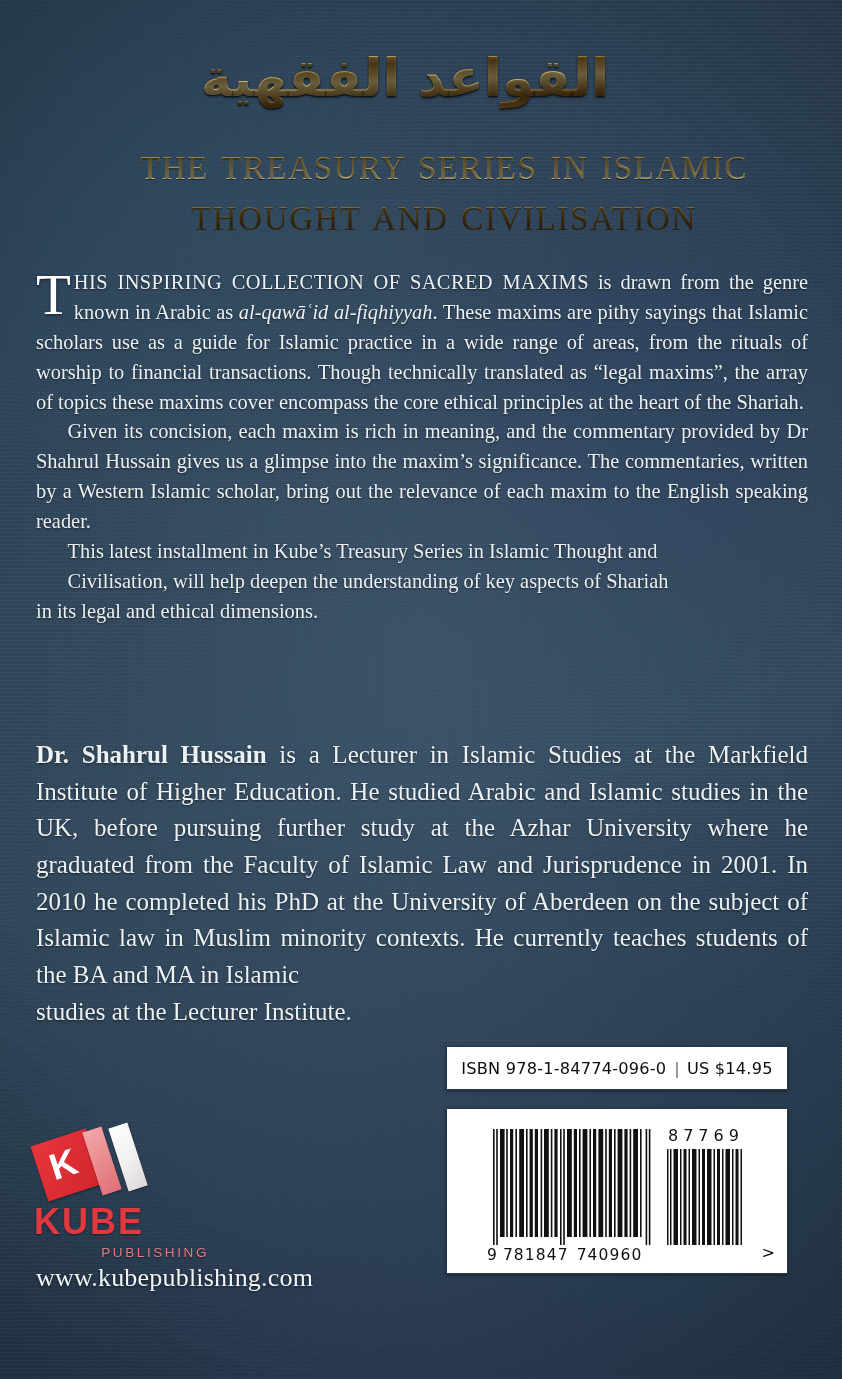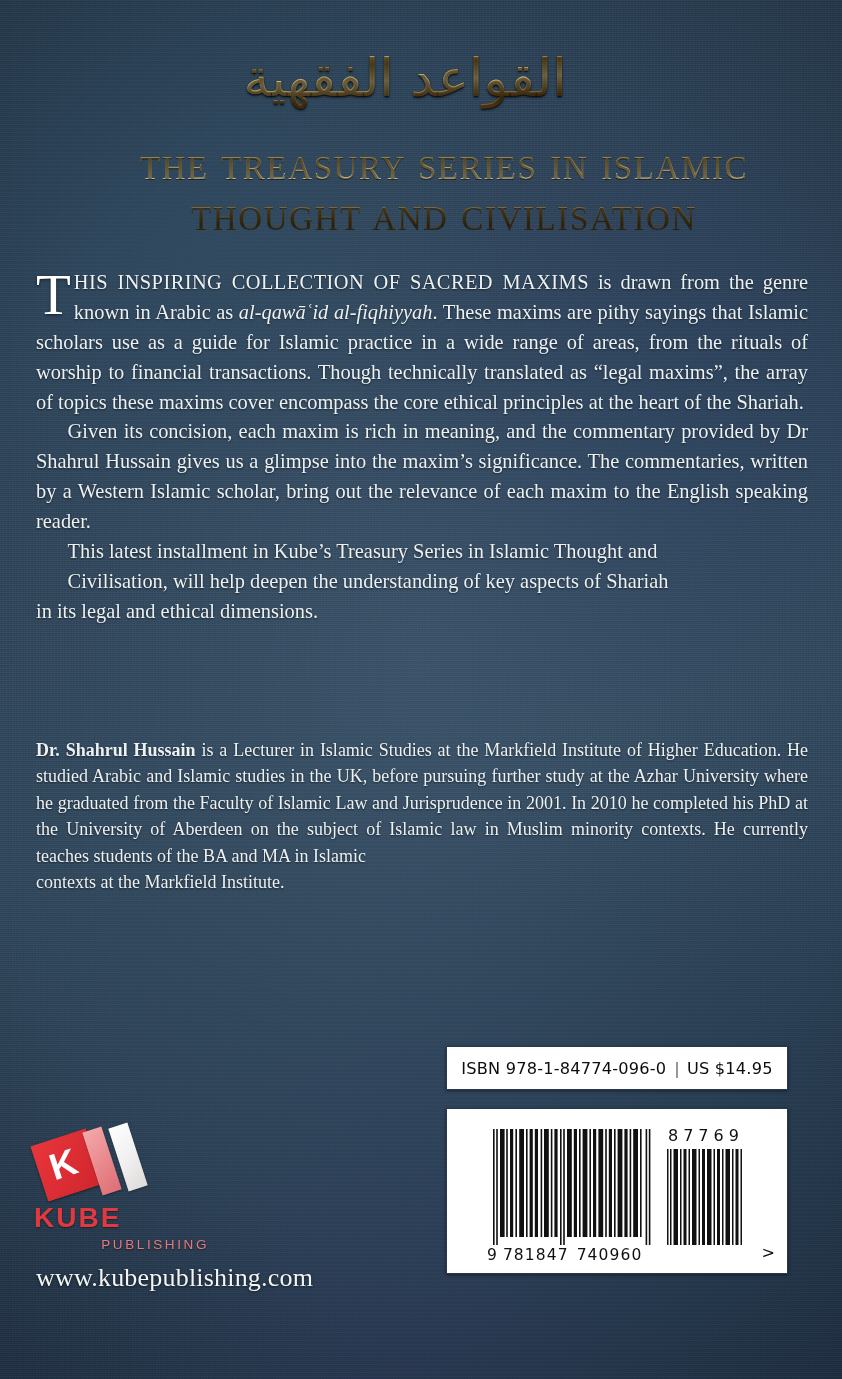--- a/index.html
+++ b/index.html
@@ -56,21 +56,21 @@
   
   .arabic-title {
     position: absolute;
     top: 46px;
     left: 0;
     width: 810px;
     text-align: center;
     direction: rtl;
     font-family: "DejaVu Sans", sans-serif;
     font-size: 52px;
-    font-weight: normal;
+    font-weight: bold;
     letter-spacing: 1px;
     line-height: 1.25;
     background: linear-gradient(178deg,
         #d9b15c 0%, #f3e0a4 14%, #a5772c 34%,
         #e8cf86 52%, #7d5417 74%, #c99f49 100%);
     -webkit-background-clip: text;
     background-clip: text;
     color: transparent;
     -webkit-text-fill-color: transparent;
     text-shadow: 0 1px 1px rgba(0,0,0,0.55);
@@ -138,21 +138,21 @@
   .ital { font-style: italic; }
 
   
   .bio {
     position: absolute;
     top: 737px;
     left: 36px;
     width: 772px;
     color: #ecf1f3;
     font-family: "Liberation Serif", serif;
-    font-size: 18px;
+    font-size: 25px;
     line-height: 1.468;
     text-align: justify;
     text-shadow: 0 1px 2px rgba(0,0,0,0.55);
   }
   .bio p { margin: 0; }
   .bio .author { font-weight: bold; }
   .bio .lastline { text-align: left; }
 
   
   .logo-block {
@@ -206,21 +206,21 @@
     width: 20px;
     height: 66px;
     background: linear-gradient(150deg, #ffffff 0%, #f0eeee 55%, #dedada 100%);
     transform: rotate(-18deg);
     box-shadow: 0 1px 2px rgba(0,0,0,0.35);
   }
   .logo-kube-word {
     margin-top: 4px;
     font-family: "Liberation Sans", sans-serif;
     font-weight: bold;
-    font-size: 28px;
+    font-size: 36px;
     letter-spacing: 2px;
     color: #e03a40;
     text-shadow: 0 1px 2px rgba(0,0,0,0.45);
     line-height: 1;
   }
   .logo-publishing-word {
     margin-top: 5px;
     margin-left: 2px;
     font-family: "Liberation Sans", sans-serif;
     font-size: 13.5px;
@@ -341,21 +341,21 @@
 
     <p class="p2">Given its concision, each maxim is rich in meaning, and the commentary provided by Dr Shahrul Hussain gives us a glimpse into the maxim’s significance. The commentaries, written by a Western Islamic scholar, bring out the relevance of each maxim to the English speaking reader.</p>
 
     <p class="p3">This latest installment in Kube’s Treasury Series in Islamic Thought and</p>
     <p class="p3">Civilisation, will help deepen the understanding of key aspects of Shariah</p>
     <p>in its legal and ethical dimensions.</p>
   </div>
 
   <div class="bio">
     <p><span class="author">Dr. Shahrul Hussain</span><span> is a Lecturer in Islamic Studies at the Markfield Institute of Higher Education. He studied Arabic and Islamic studies in the UK, before pursuing further study at the Azhar University where he graduated from the Faculty of Islamic Law and Jurisprudence in 2001. In 2010 he completed his PhD at the University of Aberdeen on the subject of Islamic law in Muslim minority contexts. He currently teaches students of the BA and MA in Islamic</span></p>
-    <p class="lastline">contexts at the Markfield Institute.</p>
+    <p class="lastline">studies at the Lecturer Institute.</p>
   </div>
 
   <div class="logo-block">
     <div class="logo-mark">
       <div class="logo-sq"></div>
       <div class="logo-k">K</div>
       <div class="logo-bar-a"></div>
       <div class="logo-bar-b"></div>
     </div>
     <div class="logo-kube-word">KUBE</div>

